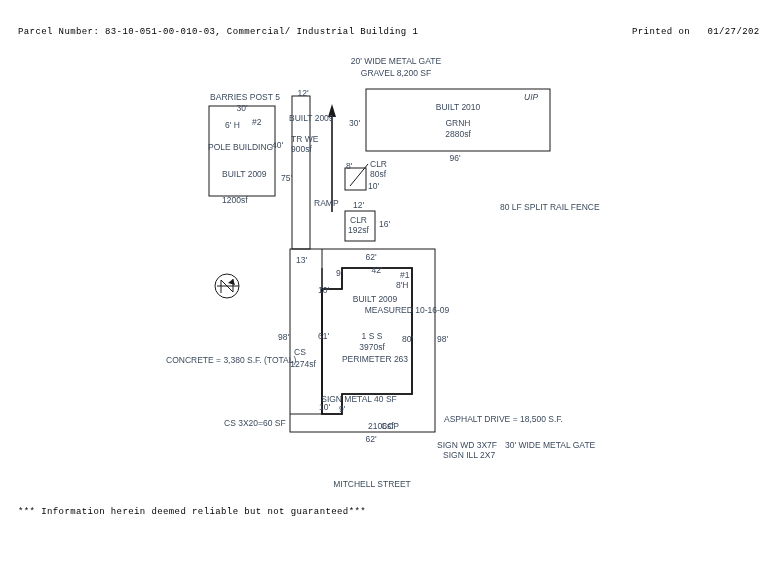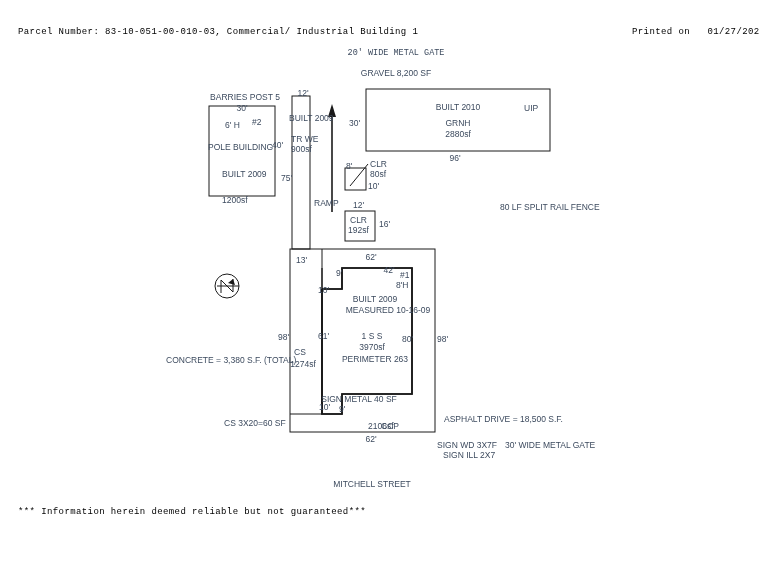--- a/index.html
+++ b/index.html
@@ -81,40 +81,40 @@
 
     <g>
       <circle class="stroke thin" cx="227" cy="286" r="12"></circle>
       <polyline class="stroke thin" points="221,293 221,280 233,292 233,279"></polyline>
       <polygon fill="#1a1a1a" points="233,279 228,283 235,285"></polygon>
       <line class="stroke thin" x1="217" y1="286" x2="239" y2="286"></line>
     </g>
 
   </svg>
 
-  <div class="lbl c" style="left:396px;top:48px;font-family:Liberation Mono, monospace;">20' WIDE METAL GATE</div>
+  <div class="lbl c" style="left:396px;top:56px;">20' WIDE METAL GATE</div>
   <div class="lbl c" style="left:396px;top:68px;">GRAVEL 8,200 SF</div>
 
   <div class="lbl c" style="left:245px;top:92px;">BARRIES POST 5</div>
   <div class="lbl c" style="left:242px;top:103px;">30'</div>
   <div class="lbl" style="left:225px;top:120px;">6' H</div>
   <div class="lbl" style="left:252px;top:117px;">#2</div>
   <div class="lbl" style="left:208px;top:142px;">POLE BUILDING</div>
   <div class="lbl" style="left:222px;top:155px;margin-top:40px;">1200sf</div>
   <div class="lbl" style="left:222px;top:169px;">BUILT 2009</div>
   <div class="lbl" style="left:272px;top:140px;">40'</div>
   <div class="lbl" style="left:281px;top:173px;">75'</div>
 
   <div class="lbl c" style="left:303px;top:88px;">12'</div>
   <div class="lbl" style="left:289px;top:113px;">BUILT 2009</div>
   <div class="lbl" style="left:291px;top:134px;">TR WE</div>
   <div class="lbl" style="left:291px;top:144px;">900sf</div>
   <div class="lbl" style="left:314px;top:198px;">RAMP</div>
 
-  <div class="lbl" style="left:524px;top:103px;">UIP</div>
+  <div class="lbl" style="left:524px;top:92px;font-style:italic;">UIP</div>
   <div class="lbl c" style="left:458px;top:102px;">BUILT 2010</div>
   <div class="lbl c" style="left:458px;top:118px;">GRNH</div>
   <div class="lbl c" style="left:458px;top:129px;">2880sf</div>
   <div class="lbl c" style="left:455px;top:153px;">96'</div>
   <div class="lbl" style="left:349px;top:118px;">30'</div>
 
   <div class="lbl" style="left:370px;top:159px;">CLR</div>
   <div class="lbl" style="left:370px;top:169px;">80sf</div>
   <div class="lbl" style="left:346px;top:161px;">8'</div>
   <div class="lbl" style="left:368px;top:181px;">10'</div>
@@ -122,27 +122,27 @@
   <div class="lbl" style="left:353px;top:200px;">12'</div>
   <div class="lbl" style="left:350px;top:215px;">CLR</div>
   <div class="lbl" style="left:348px;top:225px;">192sf</div>
   <div class="lbl" style="left:379px;top:219px;">16'</div>
 
   <div class="lbl" style="left:500px;top:202px;">80 LF SPLIT RAIL FENCE</div>
 
   <div class="lbl c" style="left:371px;top:252px;">62'</div>
   <div class="lbl" style="left:296px;top:255px;">13'</div>
   <div class="lbl" style="left:336px;top:268px;">9'</div>
-  <div class="lbl c" style="left:377px;top:265px;margin-left:12px;">42'</div>
+  <div class="lbl c" style="left:377px;top:265px;">42'</div>
   <div class="lbl" style="left:400px;top:270px;">#1</div>
   <div class="lbl" style="left:379px;top:280px;margin-left:17px;">8'H</div>
   <div class="lbl" style="left:318px;top:285px;">10'</div>
 
   <div class="lbl c" style="left:375px;top:294px;">BUILT 2009</div>
-  <div class="lbl c" style="left:375px;top:305px;padding-left:26px;">MEASURED 10-16-09</div>
+  <div class="lbl c" style="left:394px;top:305px;padding-left:26px;">MEASURED 10-16-09</div>
   <div class="lbl c" style="left:372px;top:331px;">1 S S</div>
   <div class="lbl c" style="left:372px;top:342px;">3970sf</div>
   <div class="lbl c" style="left:375px;top:354px;">PERIMETER 263</div>
 
   <div class="lbl" style="left:318px;top:331px;">61'</div>
   <div class="lbl" style="left:402px;top:334px;">80'</div>
   <div class="lbl r" style="left:289px;top:332px;">98'</div>
   <div class="lbl" style="left:437px;top:334px;">98'</div>
 
   <div class="lbl c" style="left:300px;top:347px;">CS</div>

